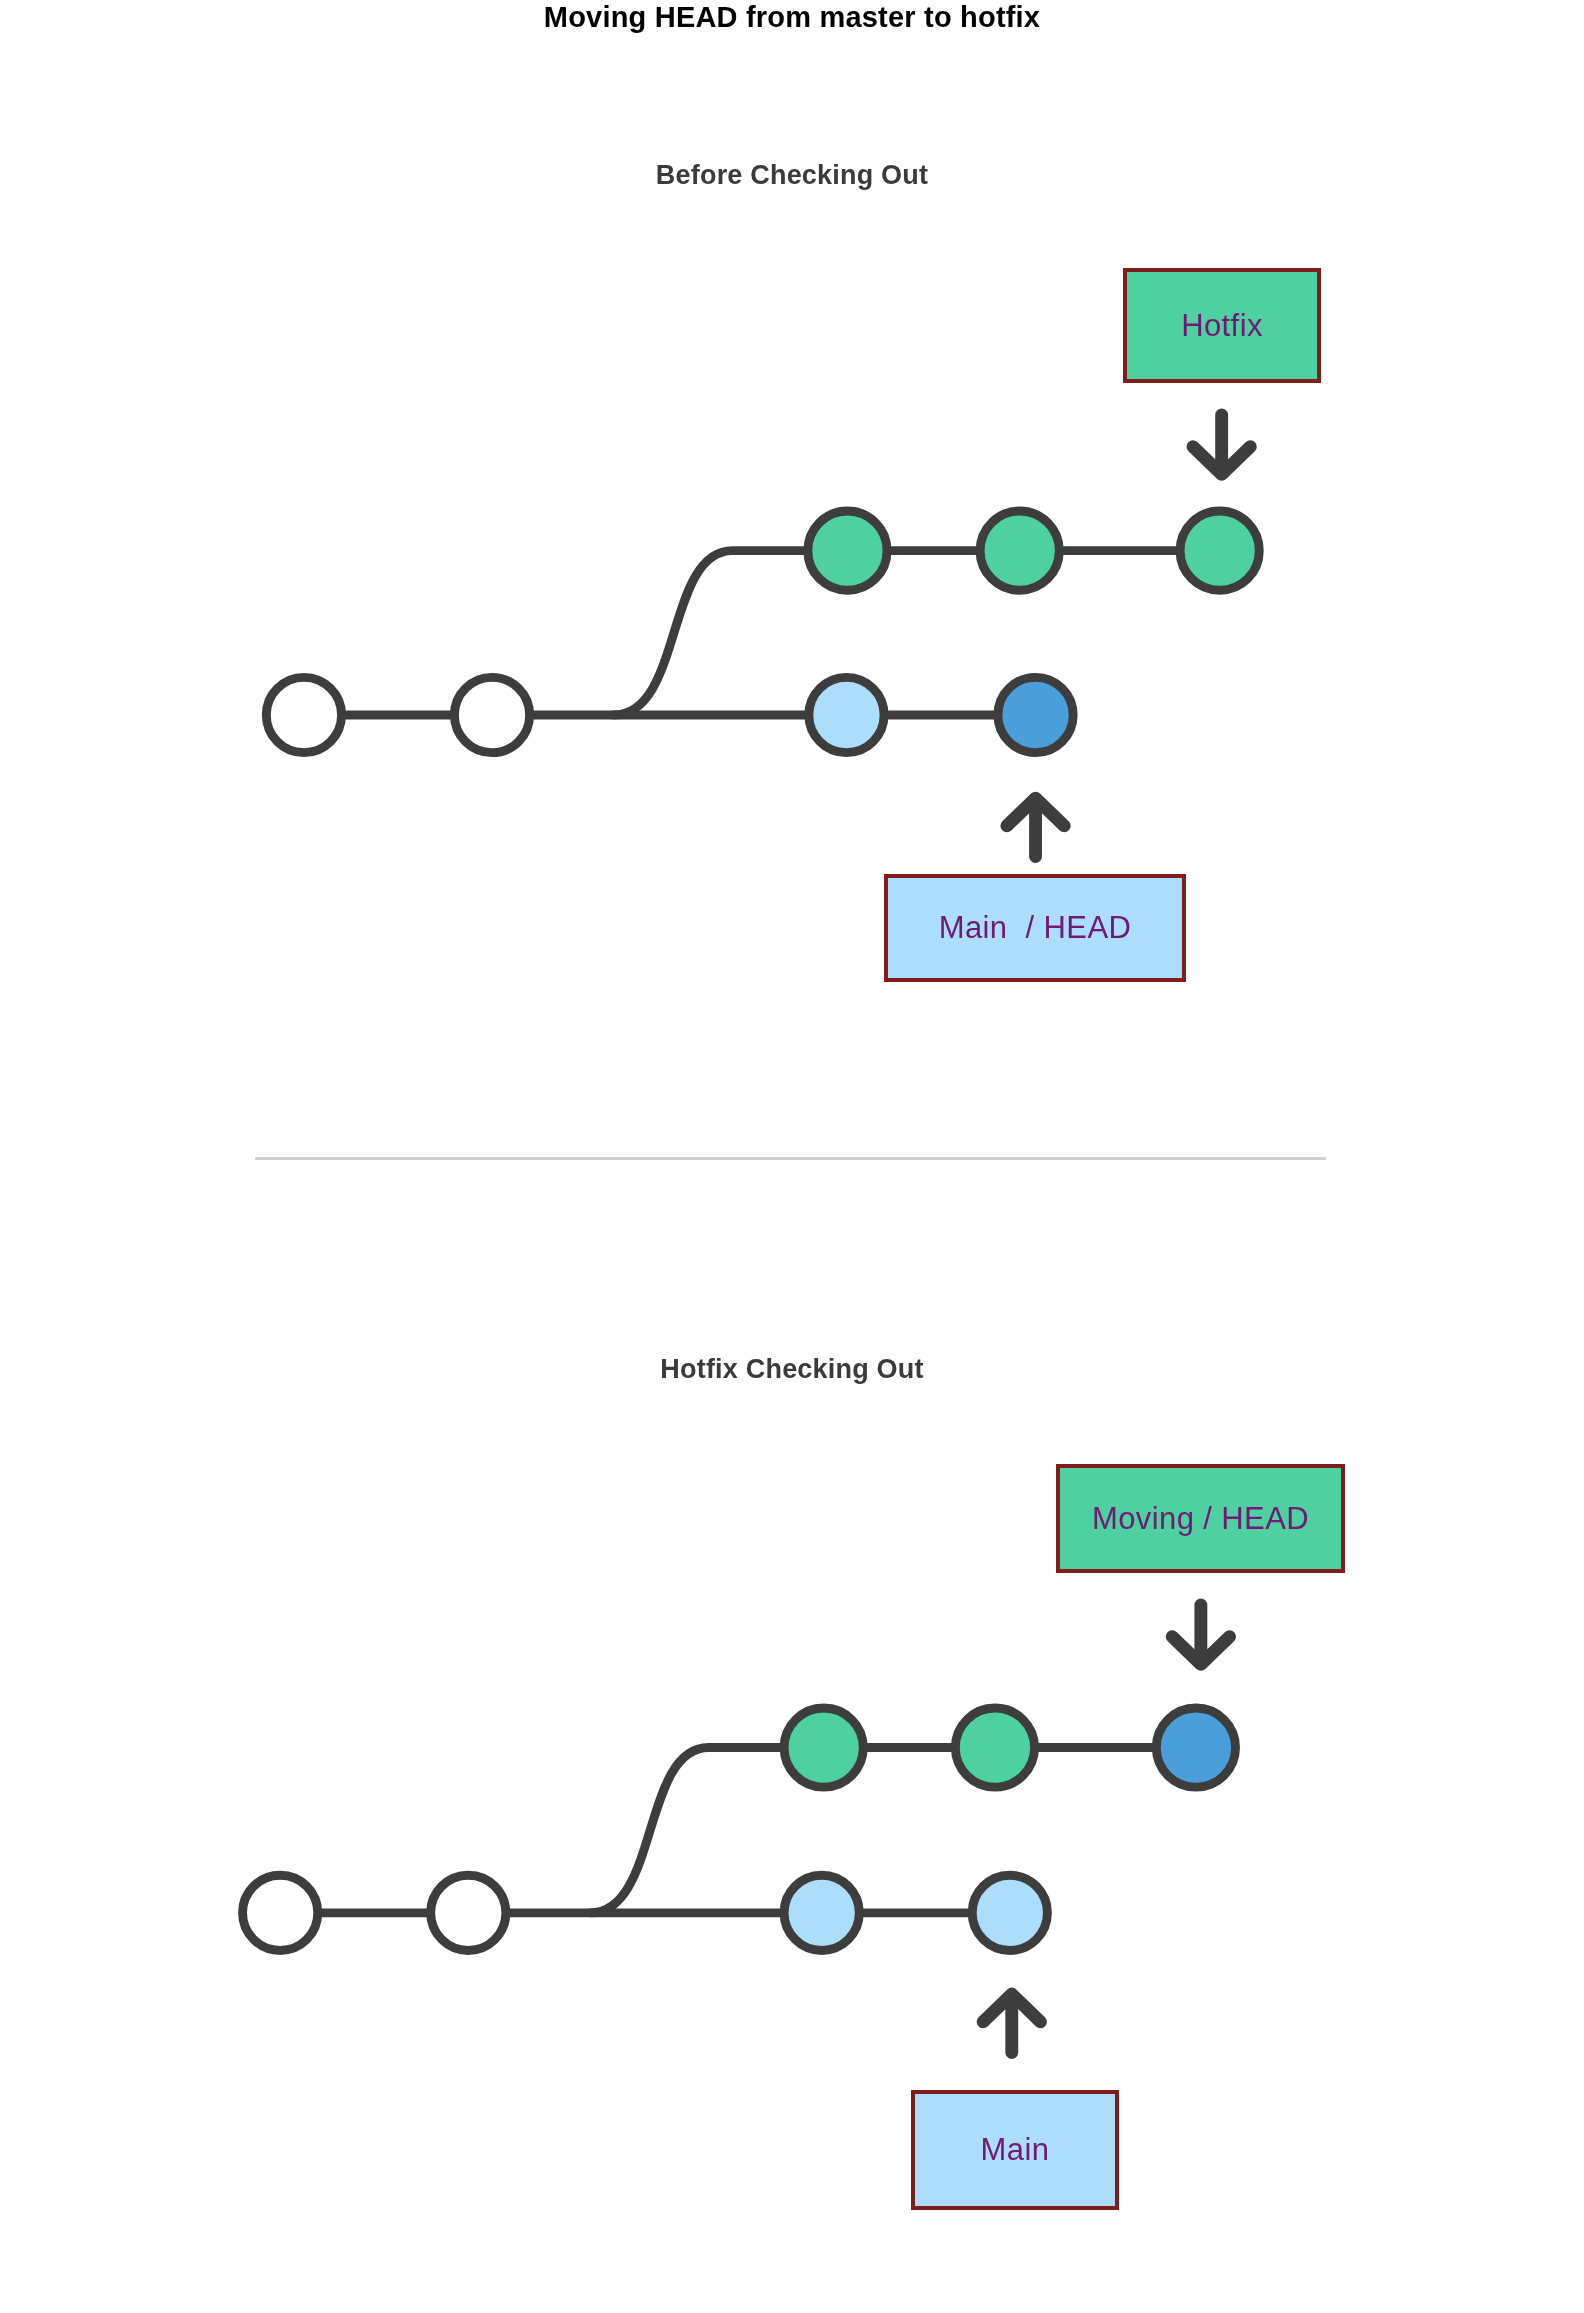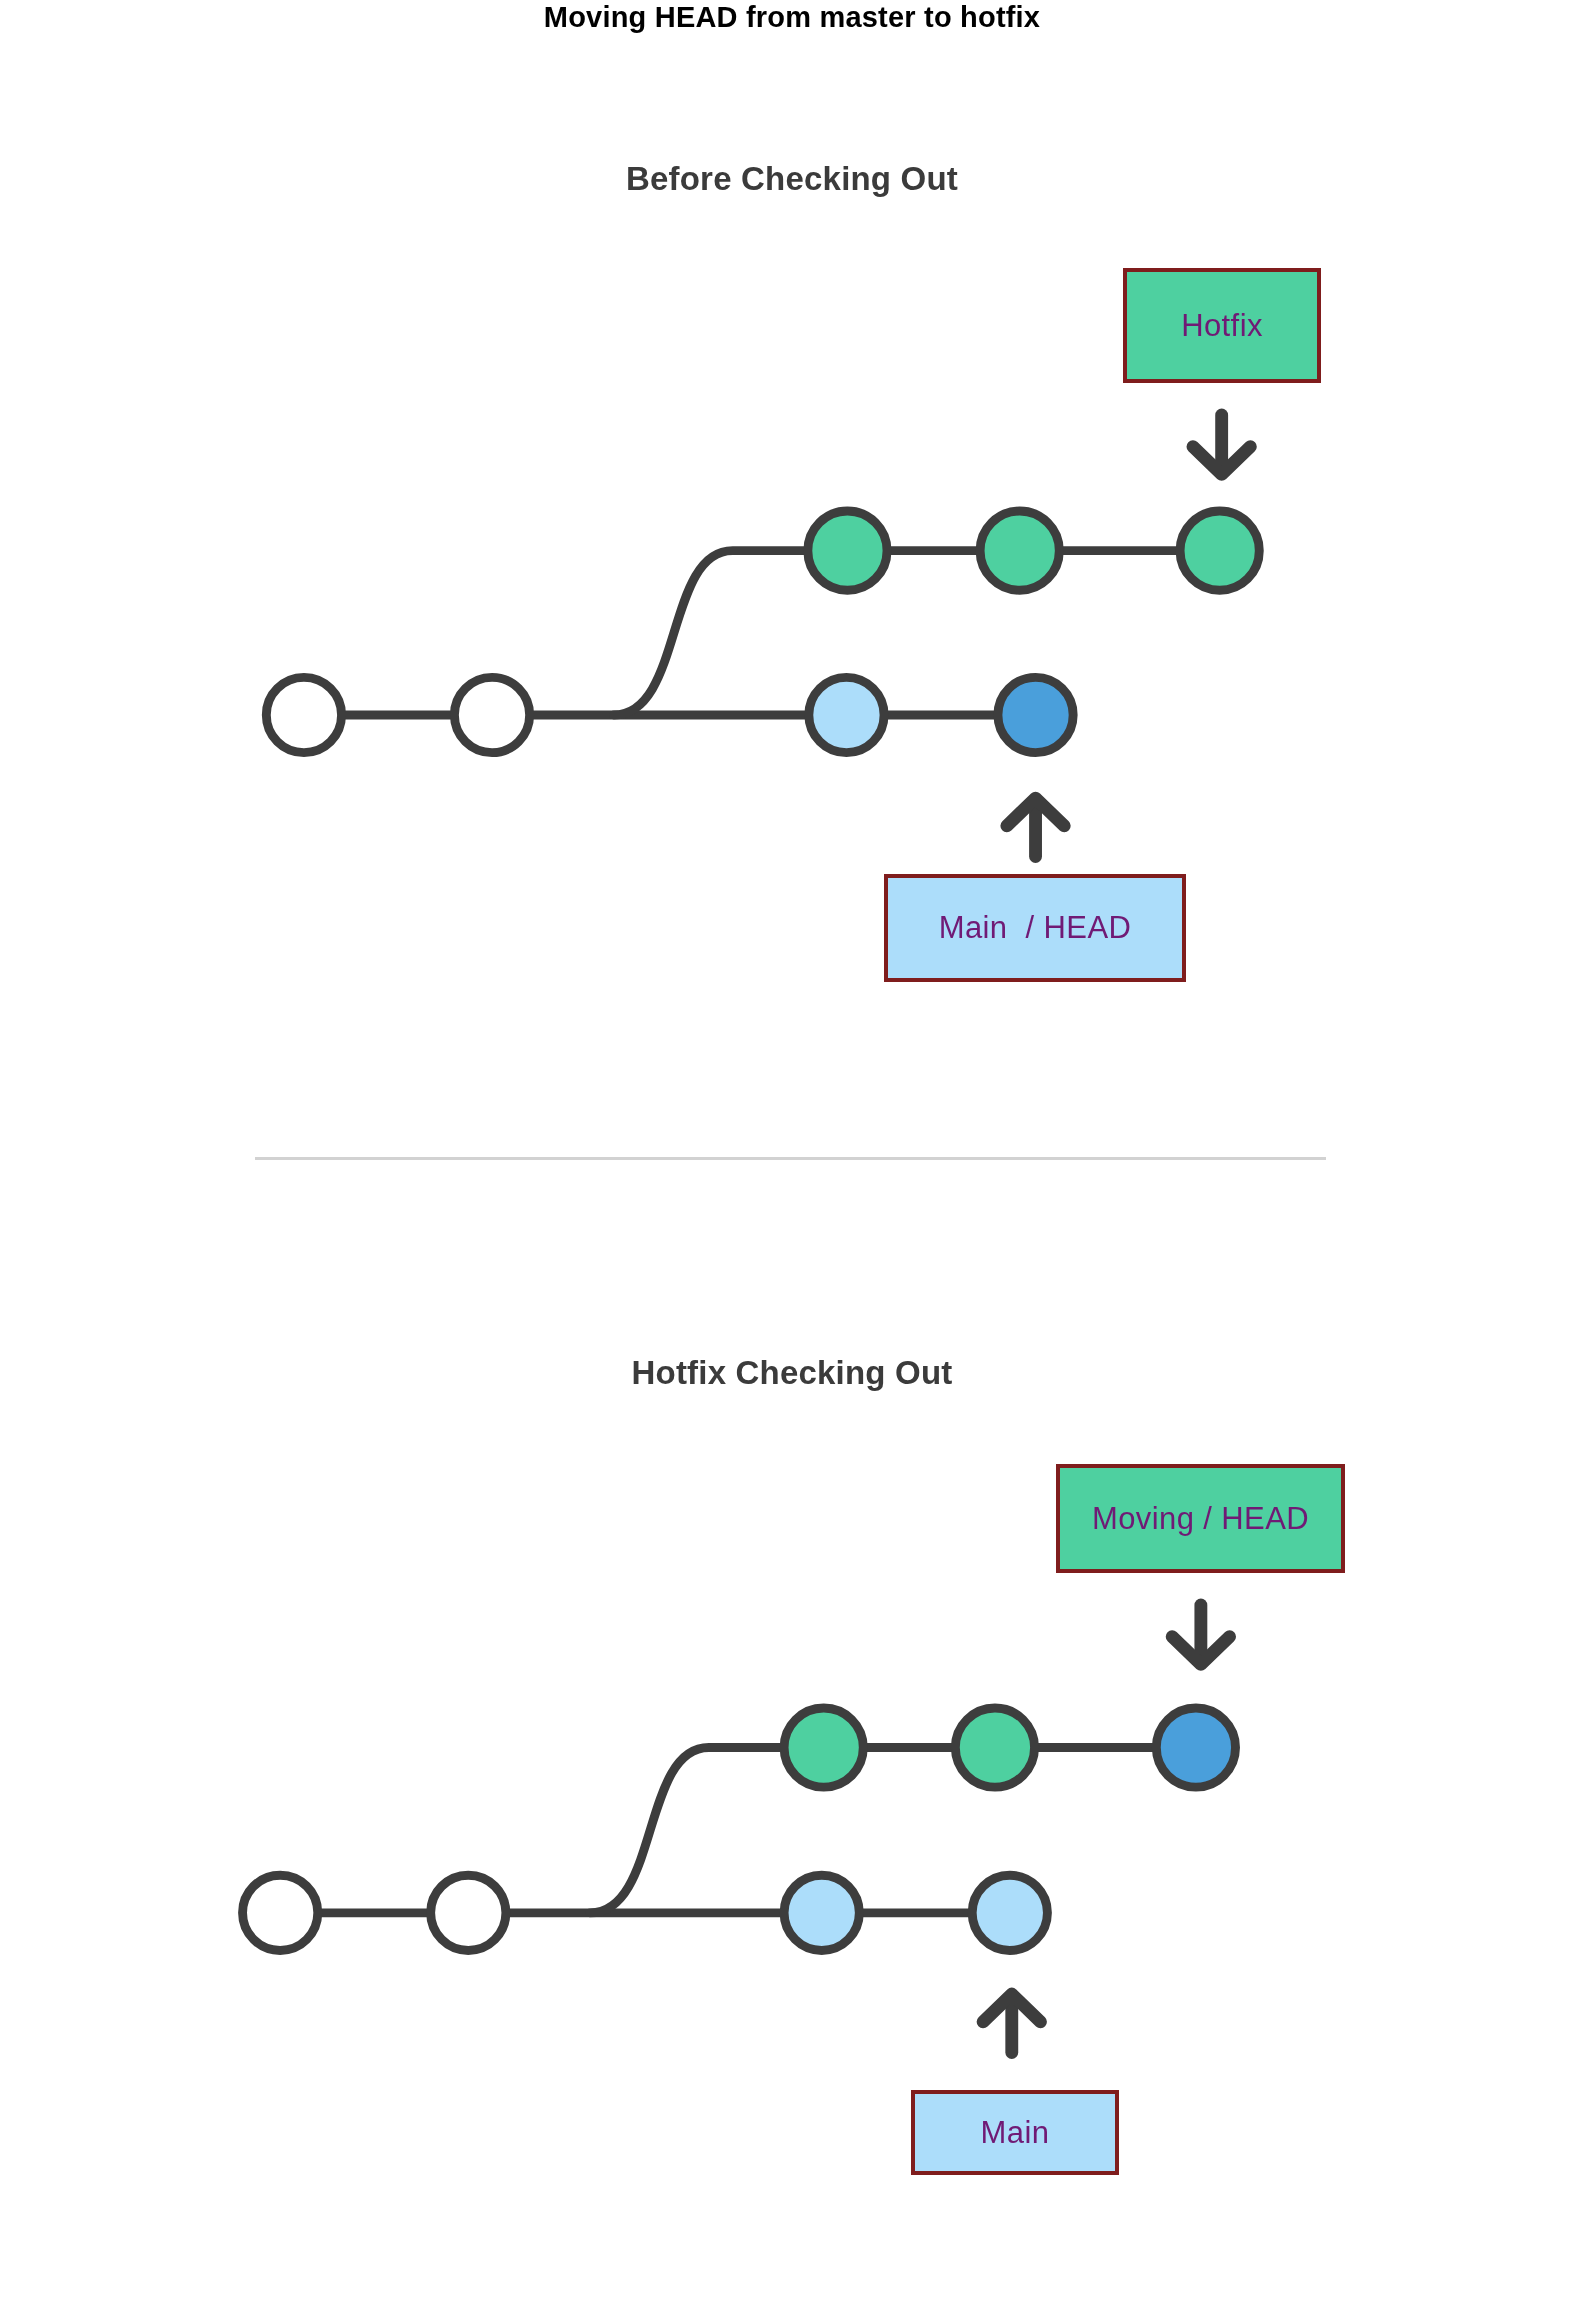--- a/index.html
+++ b/index.html
@@ -30,21 +30,21 @@
     font-weight: 600;
     color: #000000;
     letter-spacing: 0.2px;
     line-height: 34px;
   }
   .section-title {
     position: absolute;
     width: 1584px;
     left: 0;
     text-align: center;
-    font-size: 33px;
+    font-size: 27px;
     font-weight: 700;
     color: #3b3b3b;
     letter-spacing: 0.2px;
   }
   #title-before { top: 160px; }
   #title-after  { top: 1354px; }
 
   .divider {
     position: absolute;
     left: 255px;
@@ -66,21 +66,21 @@
     color: #701a75;
     letter-spacing: 0.4px;
     white-space: pre;
   }
   .green-box { background: #4ED0A0; }
   .blue-box  { background: #ACDDFA; }
 
   #box-hotfix-before { left: 1123px; top: 268px;  width: 198px; height: 115px; }
   #box-main-before   { left: 884px;  top: 874px;  width: 302px; height: 108px; }
   #box-hotfix-after  { left: 1056px; top: 1464px; width: 289px; height: 109px; }
-  #box-main-after    { left: 911px;  top: 2090px; width: 208px; height: 85px; }
+  #box-main-after    { left: 911px;  top: 2090px; width: 208px; height: 120px; }
 </style>
 </head>
 <body>
 
 <div class="page-title">Moving HEAD from master to hotfix</div>
 
 <div class="section-title" id="title-before">Before Checking Out</div>
 <div class="section-title" id="title-after">Hotfix Checking Out</div>
 
 <div class="divider"></div>

